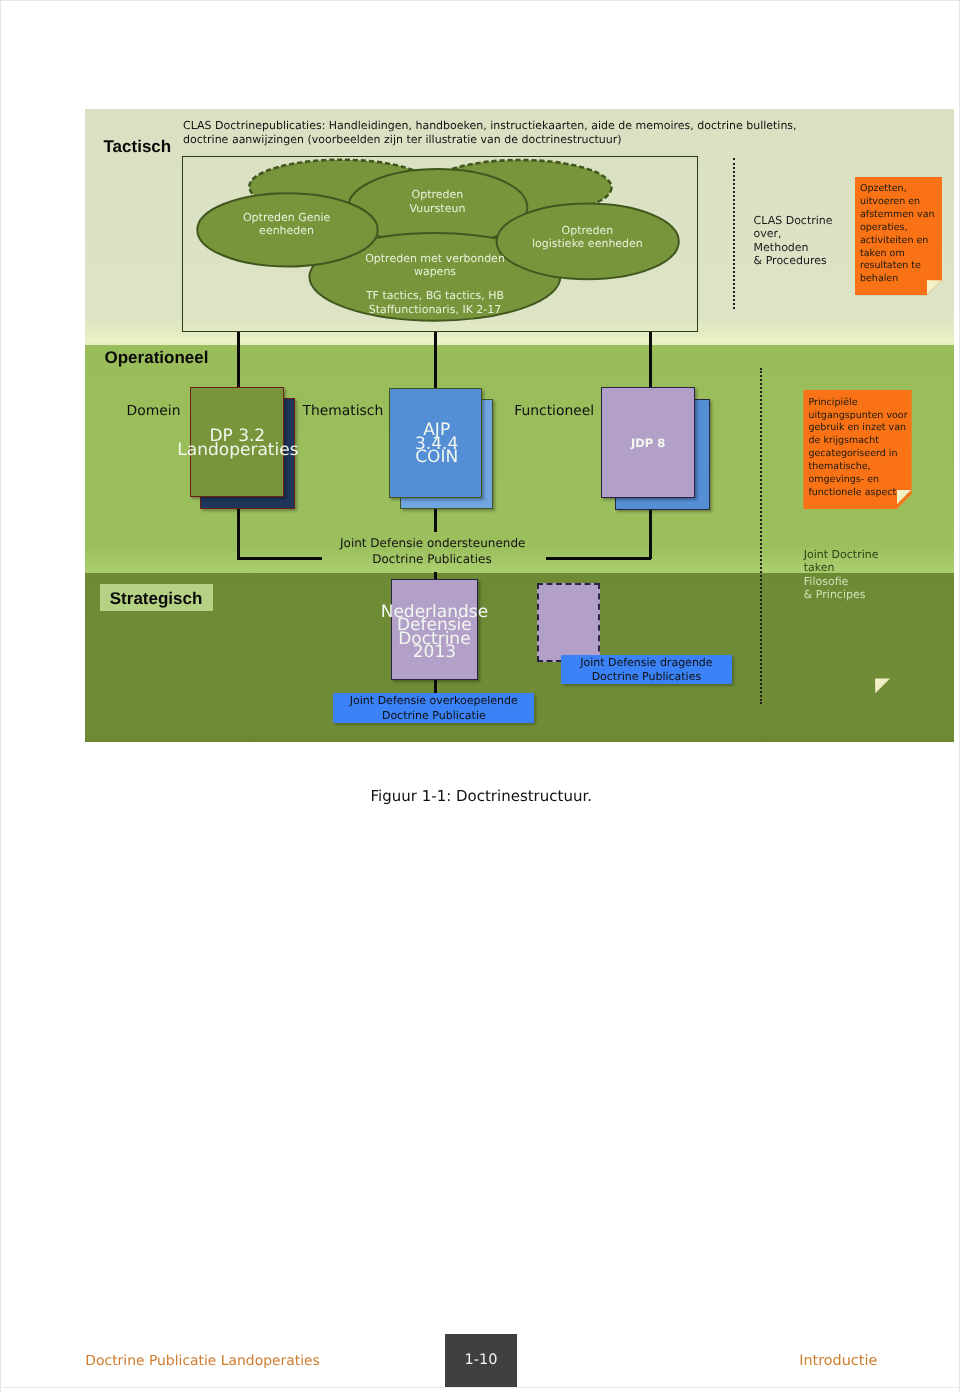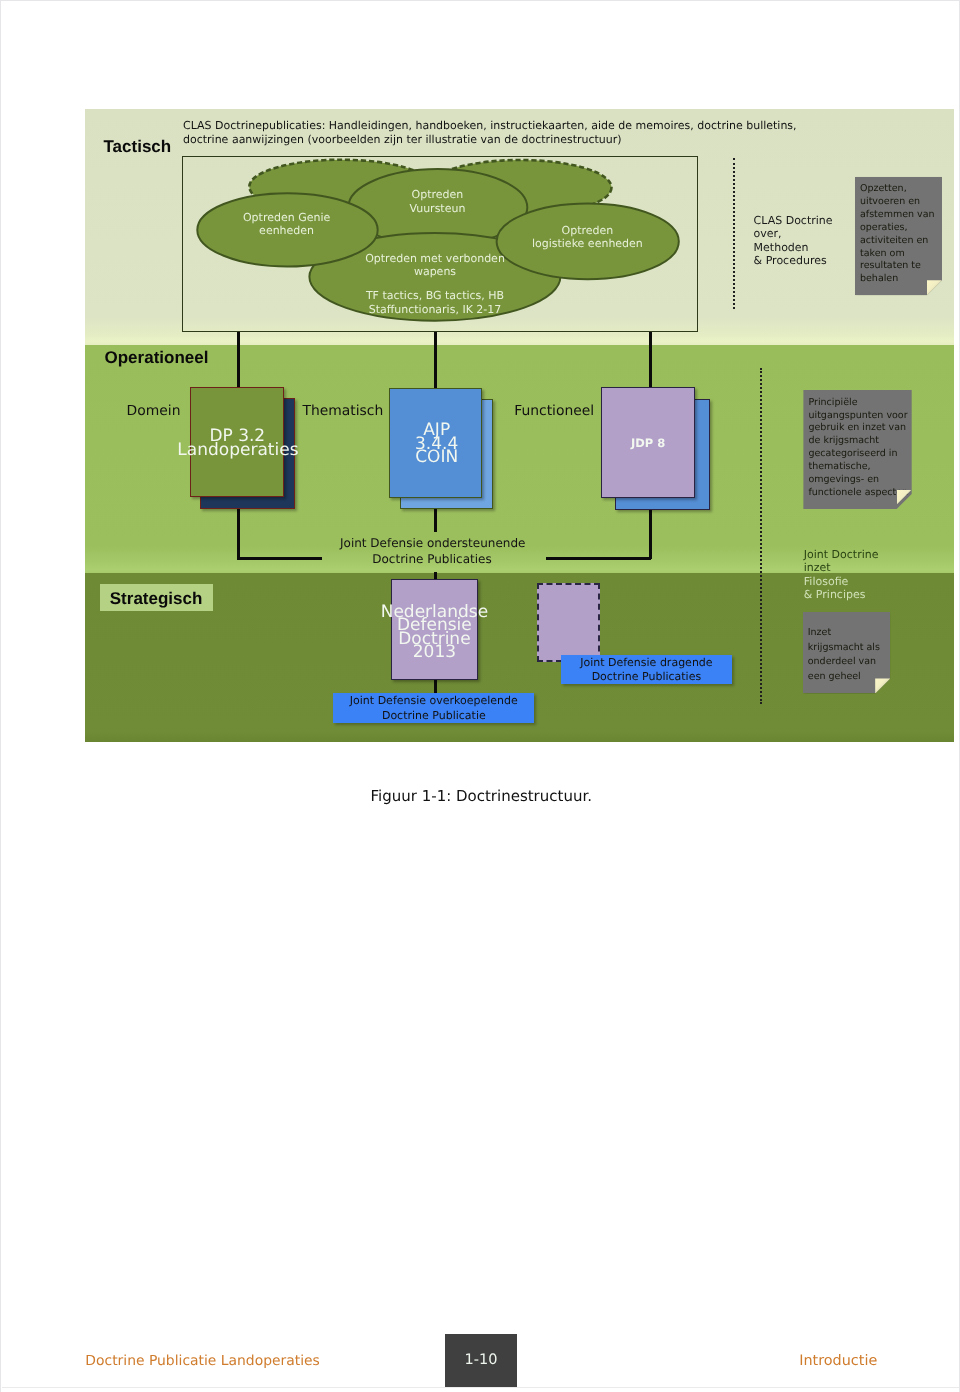--- a/index.html
+++ b/index.html
@@ -58,21 +58,21 @@
   .ch{position:absolute;height:2.6px;background:#0b0b0b;}
 
   
   .vdots{position:absolute;width:0;border-left:2.2px dotted #1f1f1f;}
 
   .rlabel{position:absolute;font-size:11px;line-height:13.4px;color:#1a1a1a;white-space:pre;}
   .rlabel.dark{color:#2b4414;}
   .rlabel.light{color:#cfe0b6;}
 
   
-  .note{position:absolute;background:#737373;box-sizing:border-box;
+  .note{position:absolute;background:#f97316;box-sizing:border-box;
         clip-path:polygon(0 0, 100% 0, 100% calc(100% - 15px), calc(100% - 15px) 100%, 0 100%);
         filter:drop-shadow(1.5px 1.5px 1.2px rgba(40,40,20,0.45));}
   .notetx{position:absolute;left:5.1px;top:6.5px;font-size:9.5px;line-height:12.9px;
           color:#19190f;white-space:pre;}
   .notetx.lh{top:14.3px;line-height:14.4px;}
   .fold{position:absolute;width:15px;height:15px;
         background:linear-gradient(135deg,#faf6c8 0%,#f3efc4 40%,#cdc9a2 78%,#b6b28c 100%);
         clip-path:polygon(0 0, 100% 0, 0 100%);}
 
   .midcap{position:absolute;text-align:center;font-size:12px;line-height:16.4px;
@@ -185,21 +185,21 @@
 Doctrine Publicatie</div>
 
     <div class="vdots" style="left:647.9px;top:48.5px;height:151.5px;"></div>
     <div class="vdots" style="left:674.5px;top:258.6px;height:336.4px;"></div>
 
     <div class="rlabel" style="left:668.6px;top:105px;">CLAS Doctrine
 over,
 Methoden
 &amp; Procedures</div>
     <div class="rlabel dark" style="left:718.8px;top:438.5px;">Joint Doctrine
-inzet</div>
+taken</div>
     <div class="rlabel light" style="left:718.8px;top:465.5px;">Filosofie
 &amp; Principes</div>
 
     <div class="note" style="left:769.9px;top:67.5px;width:87.1px;height:118.8px;">
       <span class="notetx">Opzetten,
 uitvoeren en
 afstemmen van
 operaties,
 activiteiten en
 taken om
@@ -211,26 +211,20 @@
       <span class="notetx">Principiële
 uitgangspunten voor
 gebruik en inzet van
 de krijgsmacht
 gecategoriseerd in
 thematische,
 omgevings- en
 functionele aspecten</span>
     </div>
     <div class="fold" style="left:811.7px;top:380.5px;"></div>
-    <div class="note" style="left:717.7px;top:503px;width:87.5px;height:81.4px;">
-      <span class="notetx lh">Inzet
-krijgsmacht als
-onderdeel van
-een geheel</span>
-    </div>
     <div class="fold" style="left:790.2px;top:569.4px;"></div>
   </div>
 
   <div class="figcap">Figuur 1-1: Doctrinestructuur.</div>
 
   <div id="footline"></div>
   <div class="foot-left">Doctrine Publicatie Landoperaties</div>
   <div class="pagebox">1-10</div>
   <div class="foot-right">Introductie</div>
 </div>

